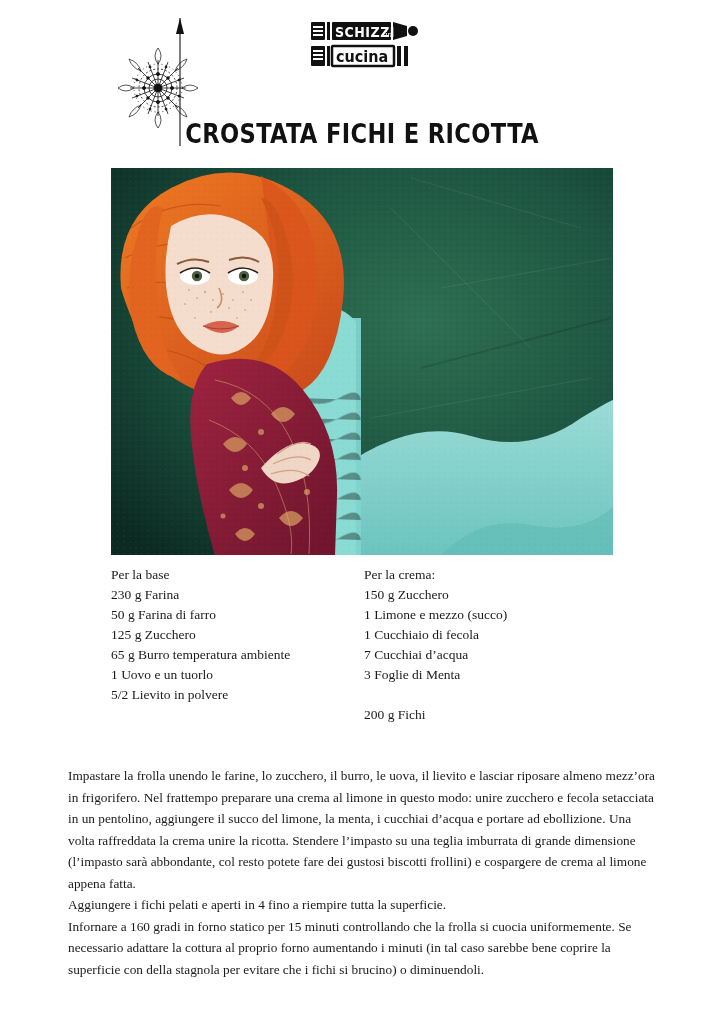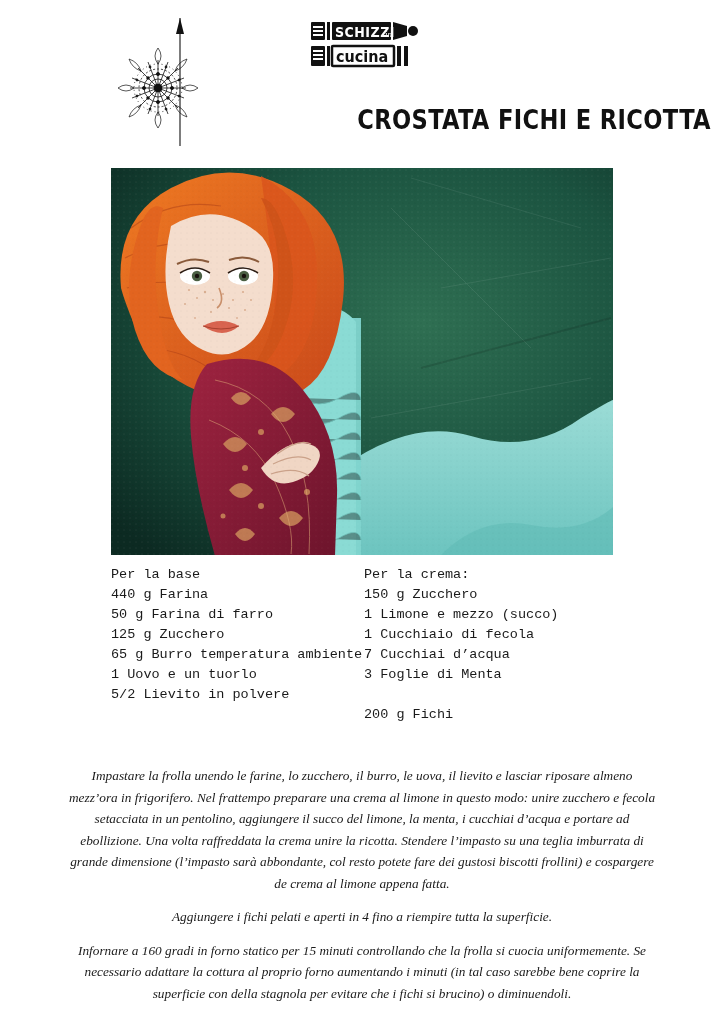--- a/index.html
+++ b/index.html
@@ -27,25 +27,25 @@
     width: 126px;
     height: 50px;
     position: relative;
   }
   .logo svg { display: block; }
 
   
   .title-row {
     position: absolute;
     left: 0; right: 0;
-    top: 80px;
+    top: 94px;
     height: 50px;
     display: flex;
     align-items: flex-start;
-    justify-content: flex-end;
+    justify-content: center;
   }
   .title {
     font-family: "DejaVu Sans Condensed", "Liberation Sans Narrow", "Liberation Sans", sans-serif;
     font-weight: bold;
     font-size: 27px;
     letter-spacing: 0.4px;
     color: #111;
     text-transform: uppercase;
     transform: scaleX(0.93);
     transform-origin: center;
@@ -83,36 +83,35 @@
     top: 565px;
     width: 502px;
     display: flex;
     gap: 0;
     font-size: 13.5px;
     line-height: 20px;
   }
   .col-left { width: 253px; }
   .col-right { width: 249px; }
   .ing-head { margin-bottom: 0; }
-  .ing-line { white-space: nowrap; font-family: Liberation Mono, monospace; }
+  .ing-line { white-space: nowrap; }
   .ing-spacer { height: 20px; }
 
   
   .body-text {
     position: absolute;
     left: 68px;
     top: 765px;
     width: 588px;
     font-size: 13.3px;
     line-height: 21.5px;
-    text-align: center;
-    font-style: italic;
+    text-align: left;
   }
   .body-text p { margin: 0; }
-  .body-text p + p { margin-top: 12px; }
+  .body-text p + p { margin-top: 0; }
 </style>
 </head>
 <body>
 
 <div class="logo-wrap">
   <div class="logo">
     <svg width="126" height="50" viewBox="0 0 126 50">
 
       <g fill="#111">
         <rect x="12" y="2" width="14" height="18" rx="1"></rect>
@@ -341,21 +340,21 @@
 
     <rect width="502" height="387" fill="none"></rect>
     <path d="M0,0 L502,0 L502,387 L0,387 Z" fill="none"></path>
     <rect x="0" y="0" width="502" height="387" fill="url(#grit)"></rect>
   </svg>
 </div>
 
 <div class="ingredients">
   <div class="col-left">
     <div class="ing-line ing-head">Per la base</div>
-    <div class="ing-line">440 g Farina</div>
+    <div class="ing-line">230 g Farina</div>
     <div class="ing-line">50 g Farina di farro</div>
     <div class="ing-line">125 g Zucchero</div>
     <div class="ing-line">65 g Burro temperatura ambiente</div>
     <div class="ing-line">1 Uovo e un tuorlo</div>
     <div class="ing-line">5/2 Lievito in polvere</div>
   </div>
   <div class="col-right">
     <div class="ing-line ing-head">Per la crema:</div>
     <div class="ing-line">150 g Zucchero</div>
     <div class="ing-line">1 Limone e mezzo (succo)</div>

